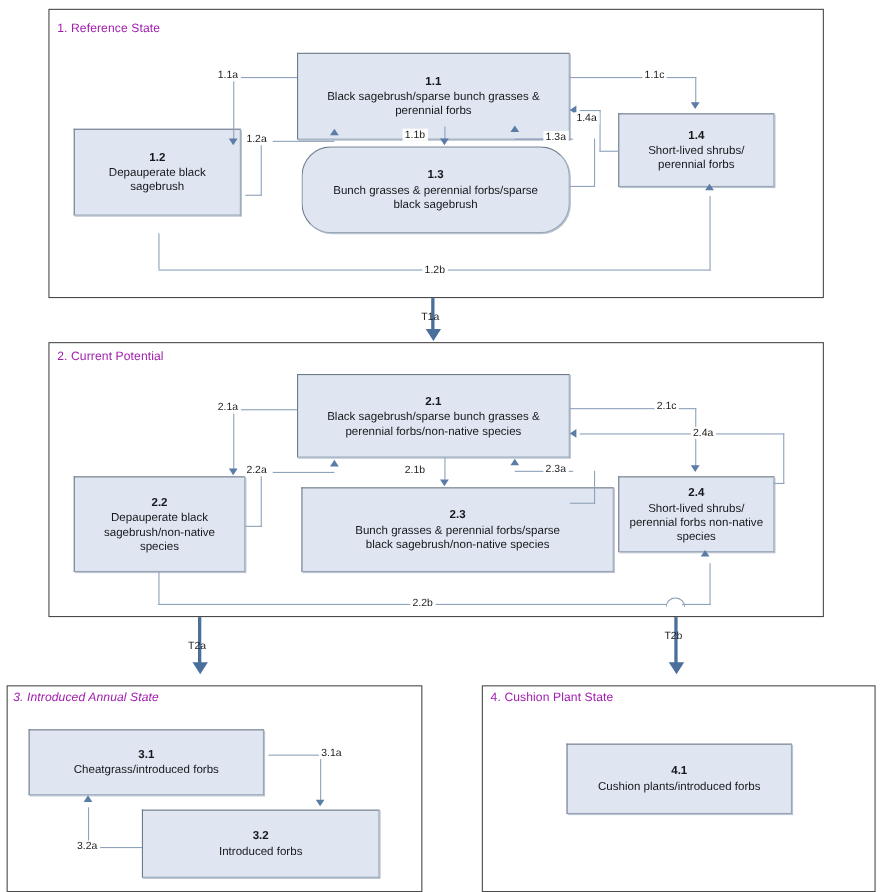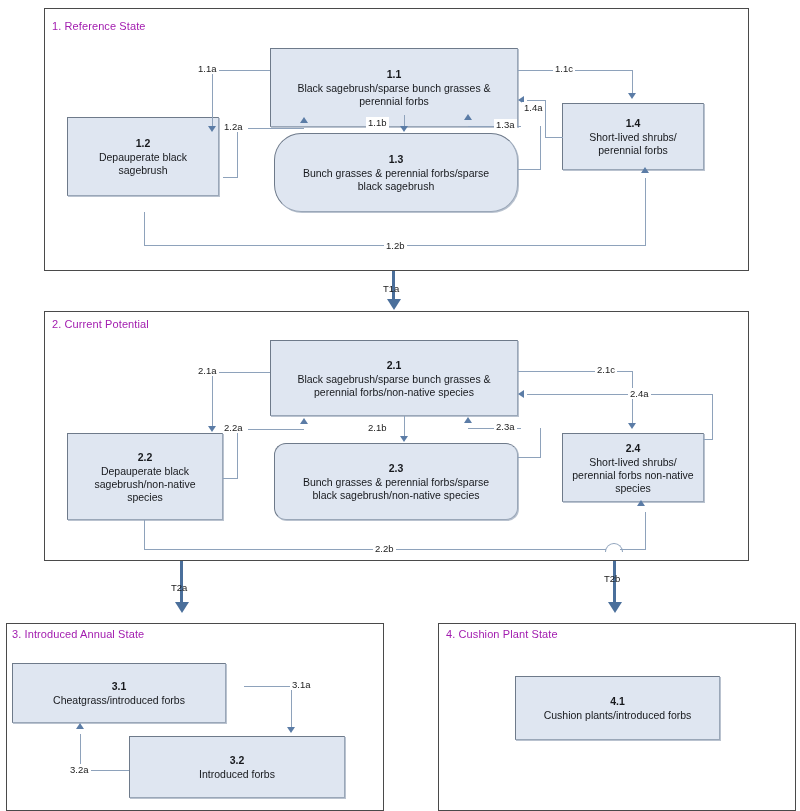--- a/index.html
+++ b/index.html
@@ -89,21 +89,21 @@
 
   <div class="ln v" style="left:540px;top:126px;height:44px;"></div>
   <div class="ln h" style="left:518px;top:169px;width:23px;"></div>
   <div class="ln h" style="left:468px;top:126px;width:53px;"></div>
   <div class="ah up" style="left:464px;top:114px;"></div>
   <div class="albl" style="left:494px;top:119px;">1.3a</div>
 
   <div class="ln h" style="left:518px;top:70px;width:115px;"></div>
   <div class="ln v" style="left:632px;top:70px;height:24px;"></div>
   <div class="ah down" style="left:628px;top:93px;"></div>
-  <div class="albl" style="left:553px;top:63px;text-align:right;">1.1c</div>
+  <div class="albl" style="left:584px;top:63px;text-align:right;">1.1c</div>
 
   <div class="ln h" style="left:545px;top:137px;width:18px;"></div>
   <div class="ln v" style="left:545px;top:100px;height:38px;"></div>
   <div class="ln h" style="left:527px;top:100px;width:19px;"></div>
   <div class="ah left" style="left:518px;top:96px;"></div>
   <div class="albl" style="left:522px;top:102px;">1.4a</div>
 
   <div class="ln v" style="left:144px;top:212px;height:33px;"></div>
   <div class="ln h" style="left:144px;top:245px;width:502px;"></div>
   <div class="ln v" style="left:645px;top:178px;height:68px;"></div>
@@ -123,21 +123,21 @@
     <div class="txt">perennial forbs/non-native species</div>
   </div>
 
   <div class="cbox" style="left:67px;top:433px;width:156px;height:87px;">
     <div class="num">2.2</div>
     <div class="txt">Depauperate black</div>
     <div class="txt">sagebrush/non-native</div>
     <div class="txt">species</div>
   </div>
 
-  <div class="cbox" style="left:274px;top:443px;width:244px;height:77px;border-radius:12px;">
+  <div class="cbox" style="left:274px;top:443px;width:284px;height:77px;">
     <div class="num">2.3</div>
     <div class="txt">Bunch grasses &amp; perennial forbs/sparse</div>
     <div class="txt">black sagebrush/non-native species</div>
   </div>
 
   <div class="cbox" style="left:562px;top:433px;width:142px;height:69px;">
     <div class="num">2.4</div>
     <div class="txt">Short-lived shrubs/</div>
     <div class="txt">perennial forbs non-native</div>
     <div class="txt">species</div>
@@ -185,23 +185,23 @@
 
   <div class="tline" style="left:180px;top:561px;height:43px;"></div>
   <div class="tah" style="left:175px;top:602px;"></div>
   <div class="tlbl" style="left:171px;top:582px;">T2a</div>
 
   <div class="tline" style="left:613px;top:561px;height:43px;"></div>
   <div class="tah" style="left:608px;top:602px;"></div>
   <div class="tlbl" style="left:604px;top:573px;">T2b</div>
 
   <div class="state-box" style="left:6px;top:623px;width:378px;height:188px;"></div>
-  <div class="state-title" style="left:12px;top:628px;">3. Introduced Annual State</div>
-
-  <div class="cbox" style="left:12px;top:663px;width:214px;height:60px;">
+  <div class="state-title" style="left:12px;top:628px;font-style:italic;">3. Introduced Annual State</div>
+
+  <div class="cbox" style="left:26px;top:663px;width:214px;height:60px;">
     <div class="num">3.1</div>
     <div class="txt">Cheatgrass/introduced forbs</div>
   </div>
 
   <div class="cbox" style="left:129px;top:736px;width:216px;height:62px;">
     <div class="num">3.2</div>
     <div class="txt">Introduced forbs</div>
   </div>
 
   <div class="ln h" style="left:244px;top:686px;width:48px;"></div>

